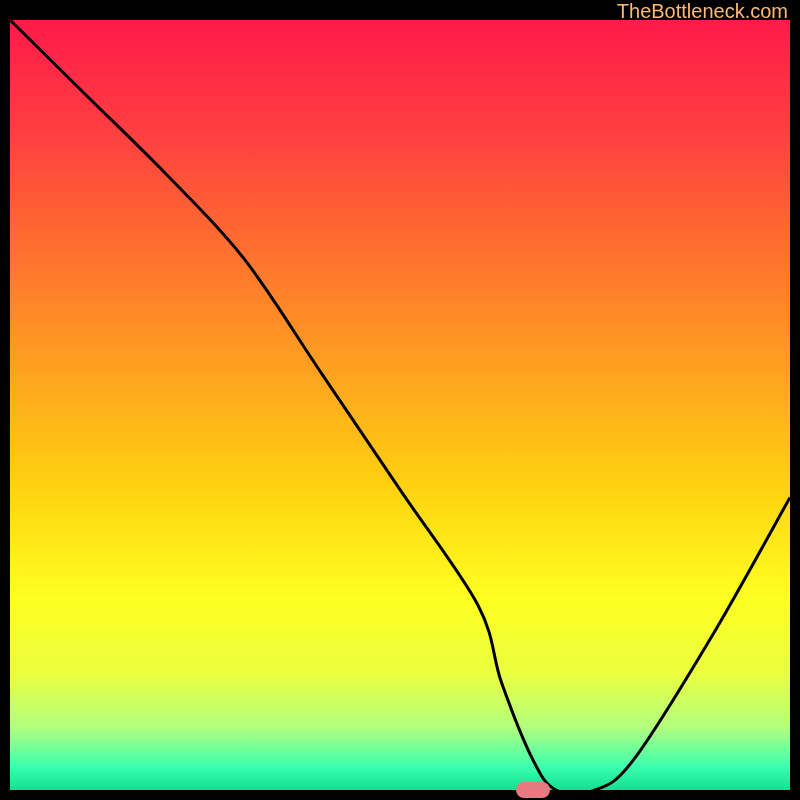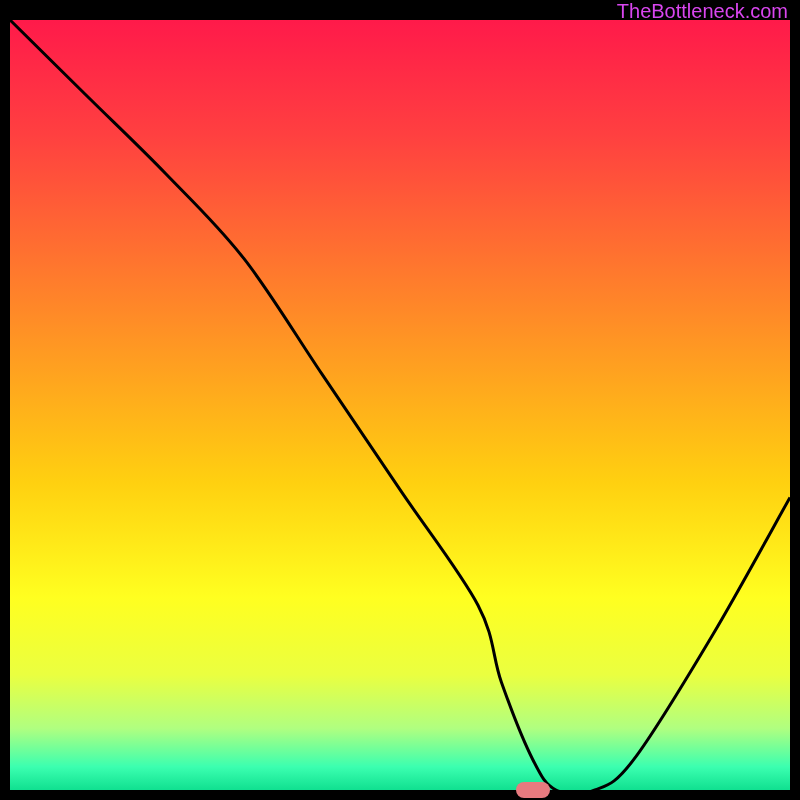--- a/index.html
+++ b/index.html
@@ -28,21 +28,21 @@
       #b0ff80 92%,
       #3bffb0 97%,
       #10e090 100%
     );
   }
   .watermark {
     position: absolute;
     top: 0px;
     right: 12px;
     font-size: 20px;
-    color: #d946ef;
+    color: #fdba74;
     font-weight: 400;
   }
   svg.curve {
     position: absolute;
     top: 0;
     left: 0;
     width: 100%;
     height: 100%;
   }
   .marker {

